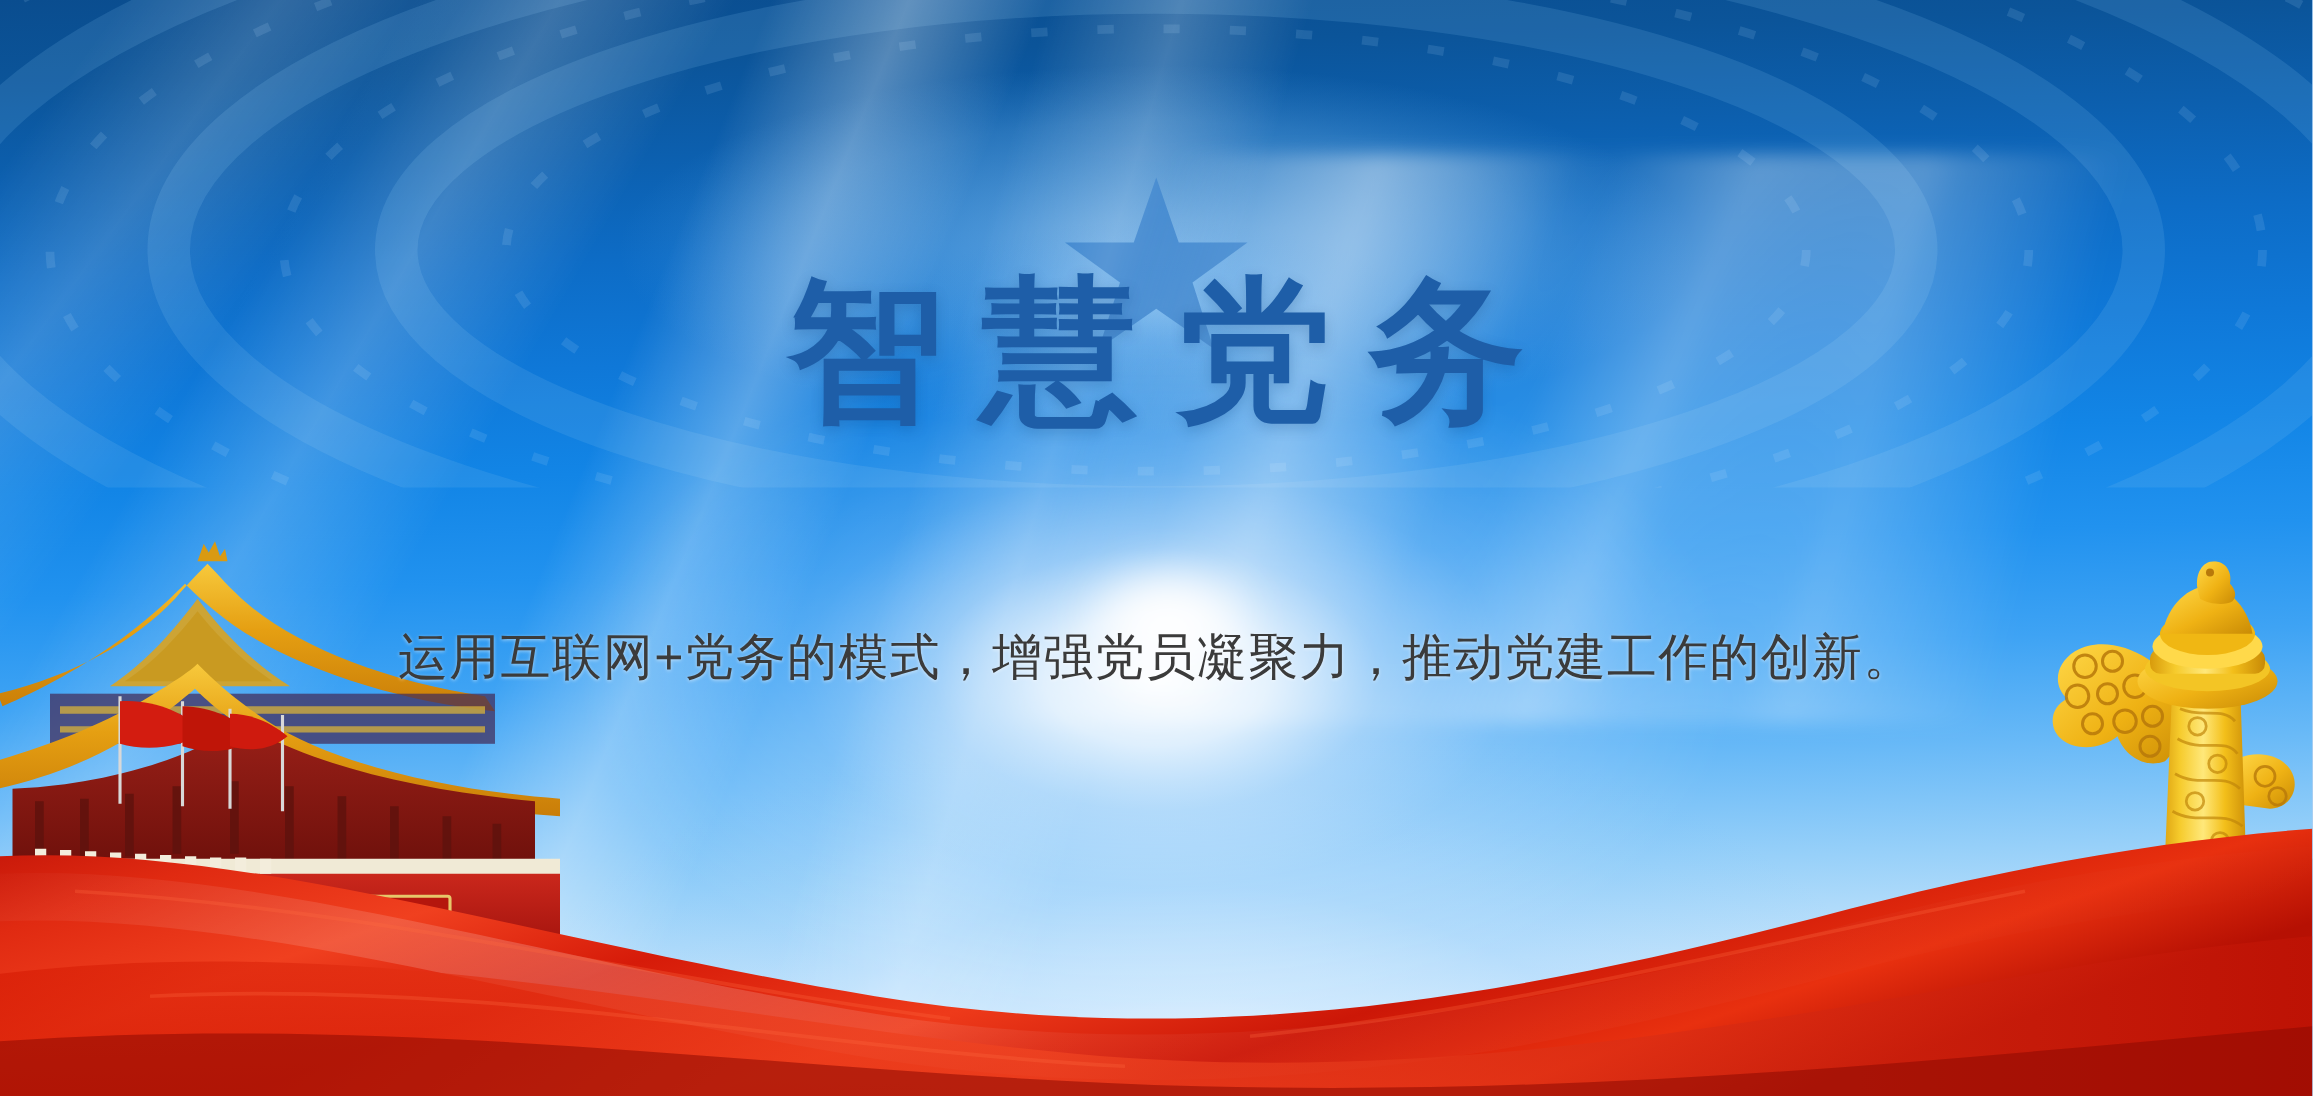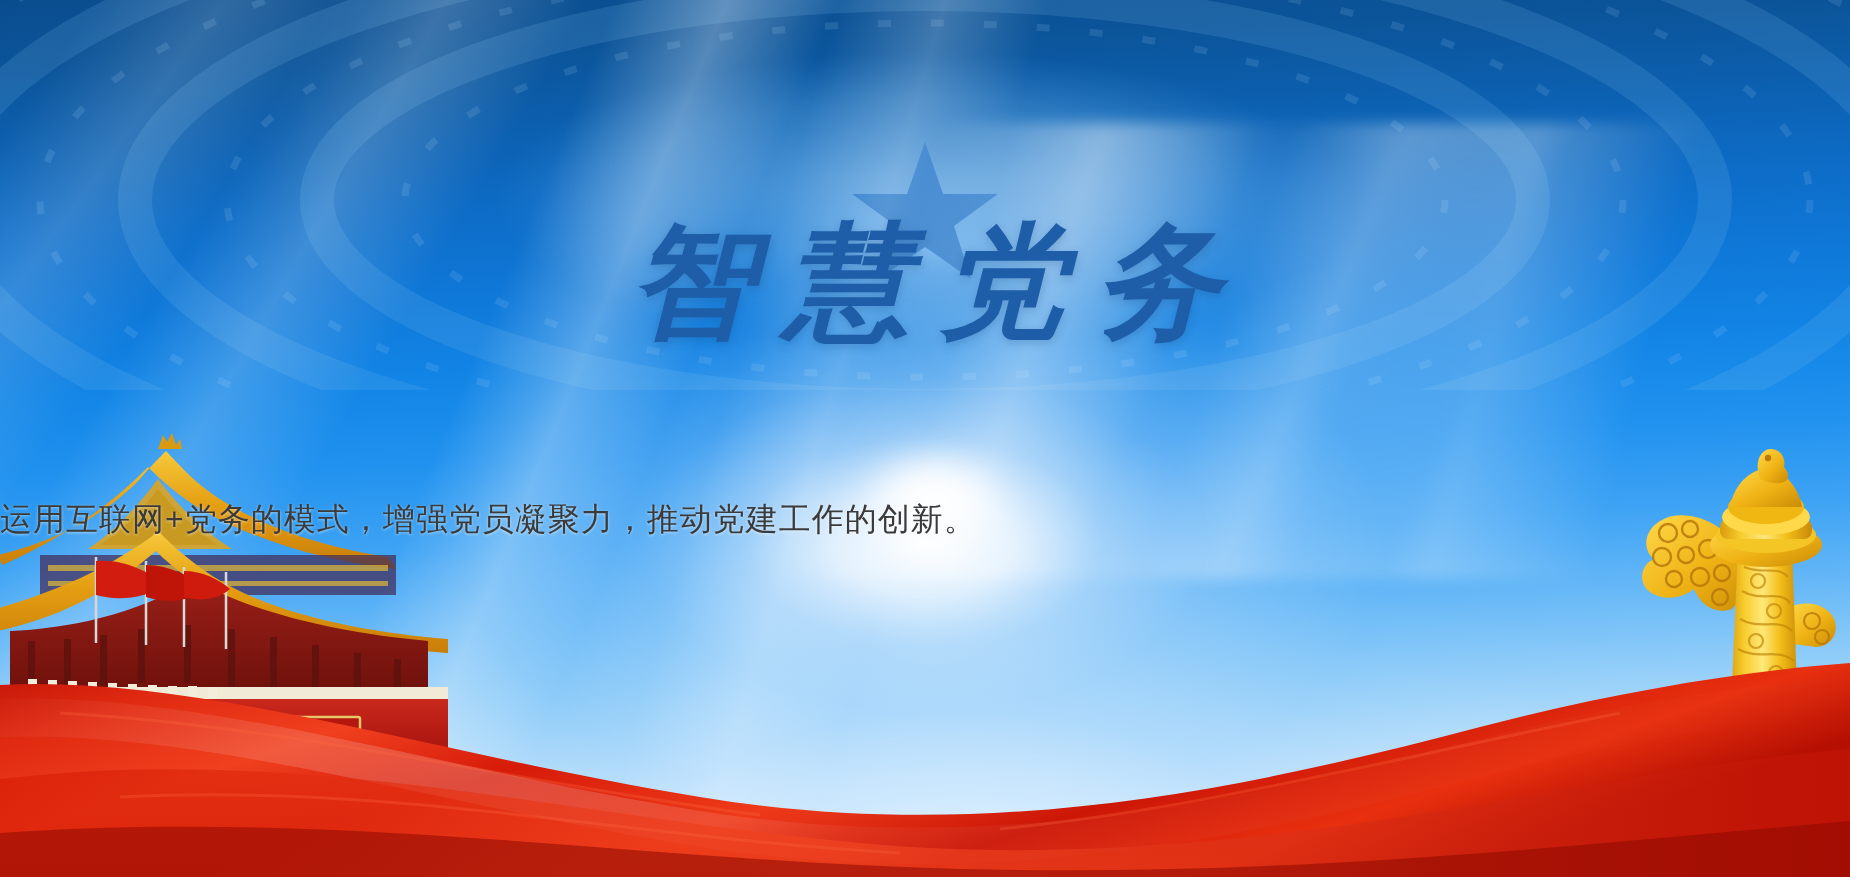--- a/index.html
+++ b/index.html
@@ -91,33 +91,33 @@
     mix-blend-mode:screen;
   }
 
   
   .headline {
     position:absolute; left:0; right:0; top:216px;
     text-align:center;
     font-family:"DejaVu Serif","Liberation Serif",serif;
     font-size:125px;
     font-weight:700;
-    font-style:italic;
     letter-spacing:30px;
     color:#1e5ea8;
     text-indent:30px;
     line-height:1.05;
     text-shadow:0 3px 10px rgba(10,60,120,0.22);
     white-space:nowrap;
     user-select:none;
   }
 
   .subtitle {
     position:absolute; left:0; right:0; top:498px;
-    font-size:32px;
+    text-align:center;
+    font-size:40px;
     font-weight:400;
     color:#3b3b3b;
     letter-spacing:1px;
     white-space:nowrap;
     text-shadow:0 1px 3px rgba(255,255,255,0.55);
   }
 
   
   .gate { position:absolute; left:-12px; bottom:118px; width:460px; height:330px; }
   .gate svg { width:100%; height:100%; display:block; }

